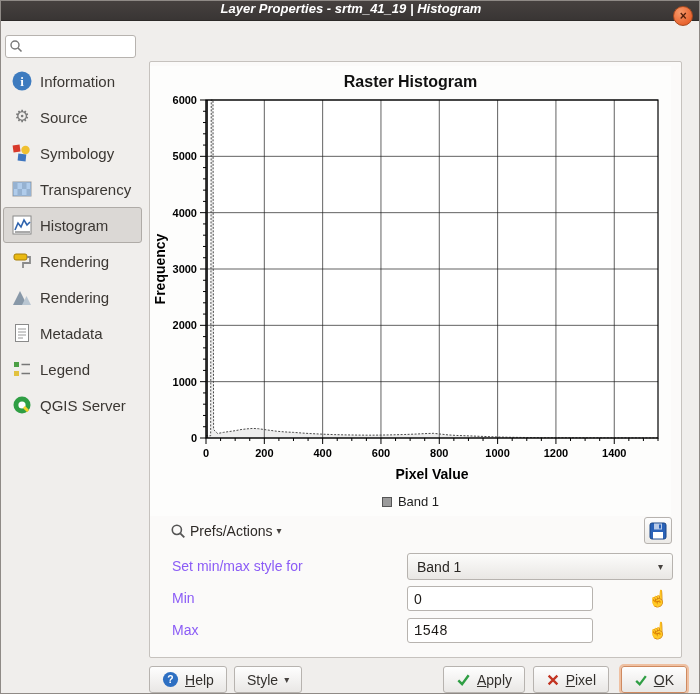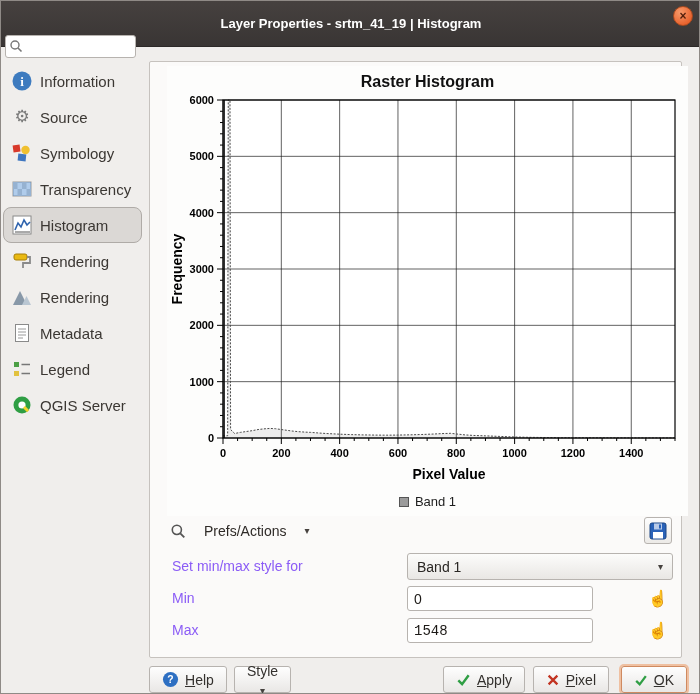--- a/index.html
+++ b/index.html
@@ -4,25 +4,25 @@
 <style>
   * { box-sizing: border-box; margin: 0; padding: 0; }
   html,body { width:700px; height:694px; }
   body {
     font-family: "Liberation Sans", sans-serif;
     background:#f0eeec; position:relative; overflow:hidden;
     border:1px solid #8f8a86;
   }
   
   .titlebar {
-    position:absolute; left:0; top:0; width:700px; height:46px;
+    position:absolute; left:0; top:0; width:700px; height:20px;
     background:linear-gradient(#46413f,#393534);
     border-bottom:1px solid #2c2928;
-    display:flex; align-items:center; justify-content:center;
-    color:#fff; font-size:13px; font-weight:bold;
+    display:flex; align-items:flex-start; justify-content:center;
+    color:#fff; font-size:13px; font-weight:bold;font-style:italic;
   }
   .close-btn {
     position:absolute; right:8px; top:5px; width:20px; height:20px;
     border-radius:50%;
     background:radial-gradient(circle at 35% 30%, #f79a6b, #e8612c 75%);
     border:1px solid #a84a1f;
     color:#54200c; font-size:12px; font-weight:bold;
     display:flex; align-items:center; justify-content:center; cursor:pointer;
   }
   
@@ -33,37 +33,37 @@
     font-family:"Liberation Sans",sans-serif;
   }
   .search-ic { position:absolute; left:4px; top:4px; width:14px; height:14px; pointer-events:none; }
   .sidebar { position:absolute; left:0; top:62px; width:143px; }
   .side-item {
     height:36px; display:flex; align-items:center; gap:7px;
     padding:0 3px 0 7px; margin:0 2px;
     border:1px solid transparent; border-radius:3px;
     font-size:15px; color:#3b3733; cursor:pointer; white-space:nowrap;
   }
-  .side-item.selected { background:#dbd8d5; border-color:#afaba7;border-radius:8px; }
+  .side-item.selected { background:#dbd8d5; border-color:#afaba7; }
   .icon22 { width:22px; height:22px; flex:0 0 22px; display:flex; align-items:center; justify-content:center; }
   .gear-glyph { font-size:17px; color:#7a7a7a; line-height:22px; }
   
   .panel {
     position:absolute; left:148px; top:60px; width:533px; height:597px;
     background:#fbfaf9; border:1px solid #c6c2be; border-radius:2px;
   }
-  .chart-area { position:absolute; left:17px; top:4px; width:521px; height:450px; background:#fdfdfc; }
+  .chart-area { position:absolute; left:0; top:4px; width:521px; height:450px; background:#fdfdfc; }
   .chart-title { text-align:center; font-size:16px; font-weight:bold; color:#101010; padding-top:7px; }
   #chart-svg { display:block; margin-top:1px; font-family:"Liberation Sans",sans-serif; }
   .legend-row { display:flex; align-items:center; justify-content:center; gap:6px; font-size:13px; color:#1d1d1d; margin-top:2px; }
   .legend-swatch { width:10px; height:10px; border:1px solid #555; }
   
   .prefs-btn {
     position:absolute; left:12px; top:455px; height:27px;
-    display:flex; align-items:center; gap:18px; padding:0 7px;
+    display:flex; align-items:center; gap:4px; padding:0 7px;
     font-size:14px; color:#2e2a27; border:1px solid transparent; border-radius:3px; cursor:pointer;
   }
   .caret { font-size:10px; color:#46423f; }
   .save-btn {
     position:absolute; right:9px; top:455px; width:28px; height:27px;
     border:1px solid #b7b3af; border-radius:3px;
     background:linear-gradient(#fdfdfd,#eceae7);
     display:flex; align-items:center; justify-content:center; cursor:pointer;
   }
   .form-label { position:absolute; left:22px; height:27px; line-height:27px; font-size:14px; color:#8b5cf6; }
@@ -90,21 +90,21 @@
   .btn {
     position:absolute; top:665px; height:27px;
     border:1px solid #b7b3af; border-radius:3px;
     background:linear-gradient(#fefefe,#e9e7e5);
     font-size:14px; color:#33302d;
     display:flex; align-items:center; justify-content:center; gap:6px;
     padding:0 12px; cursor:pointer;
   }
   .btn .mn::first-letter { text-decoration:underline; }
   #help-btn   { left:148px; }
-  #style-btn  { left:233px;flex-direction:column; }
+  #style-btn  { left:233px; }
   #apply-btn  { right:174px; }
   #cancel-btn { right:90px; }
   #ok-btn     { right:12px; border-color:#cf8a60; box-shadow:0 0 0 2px rgba(238,145,86,0.5); }
 </style>
 </head>
 <body>
 
 <div class="titlebar">
   <span>Layer Properties - srtm_41_19 | Histogram</span>
   <span class="close-btn">

